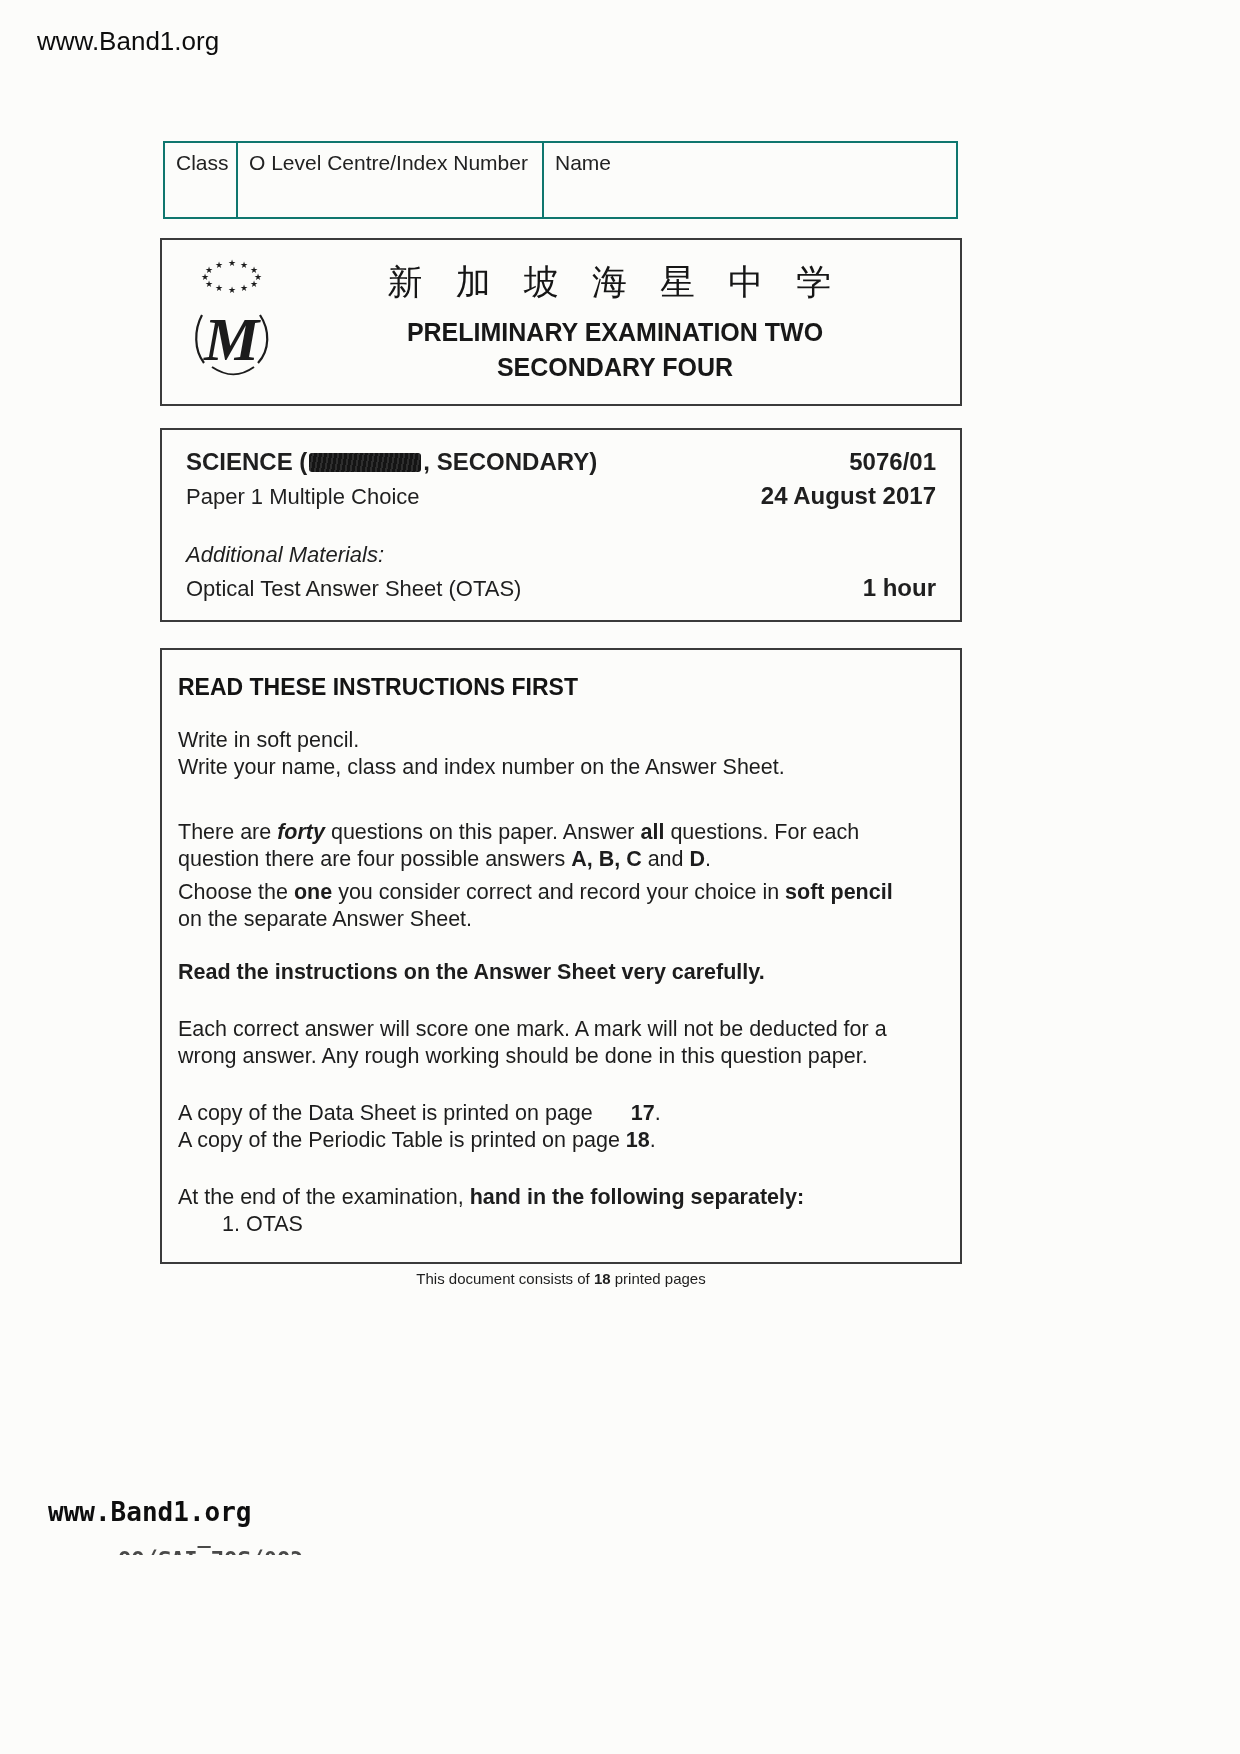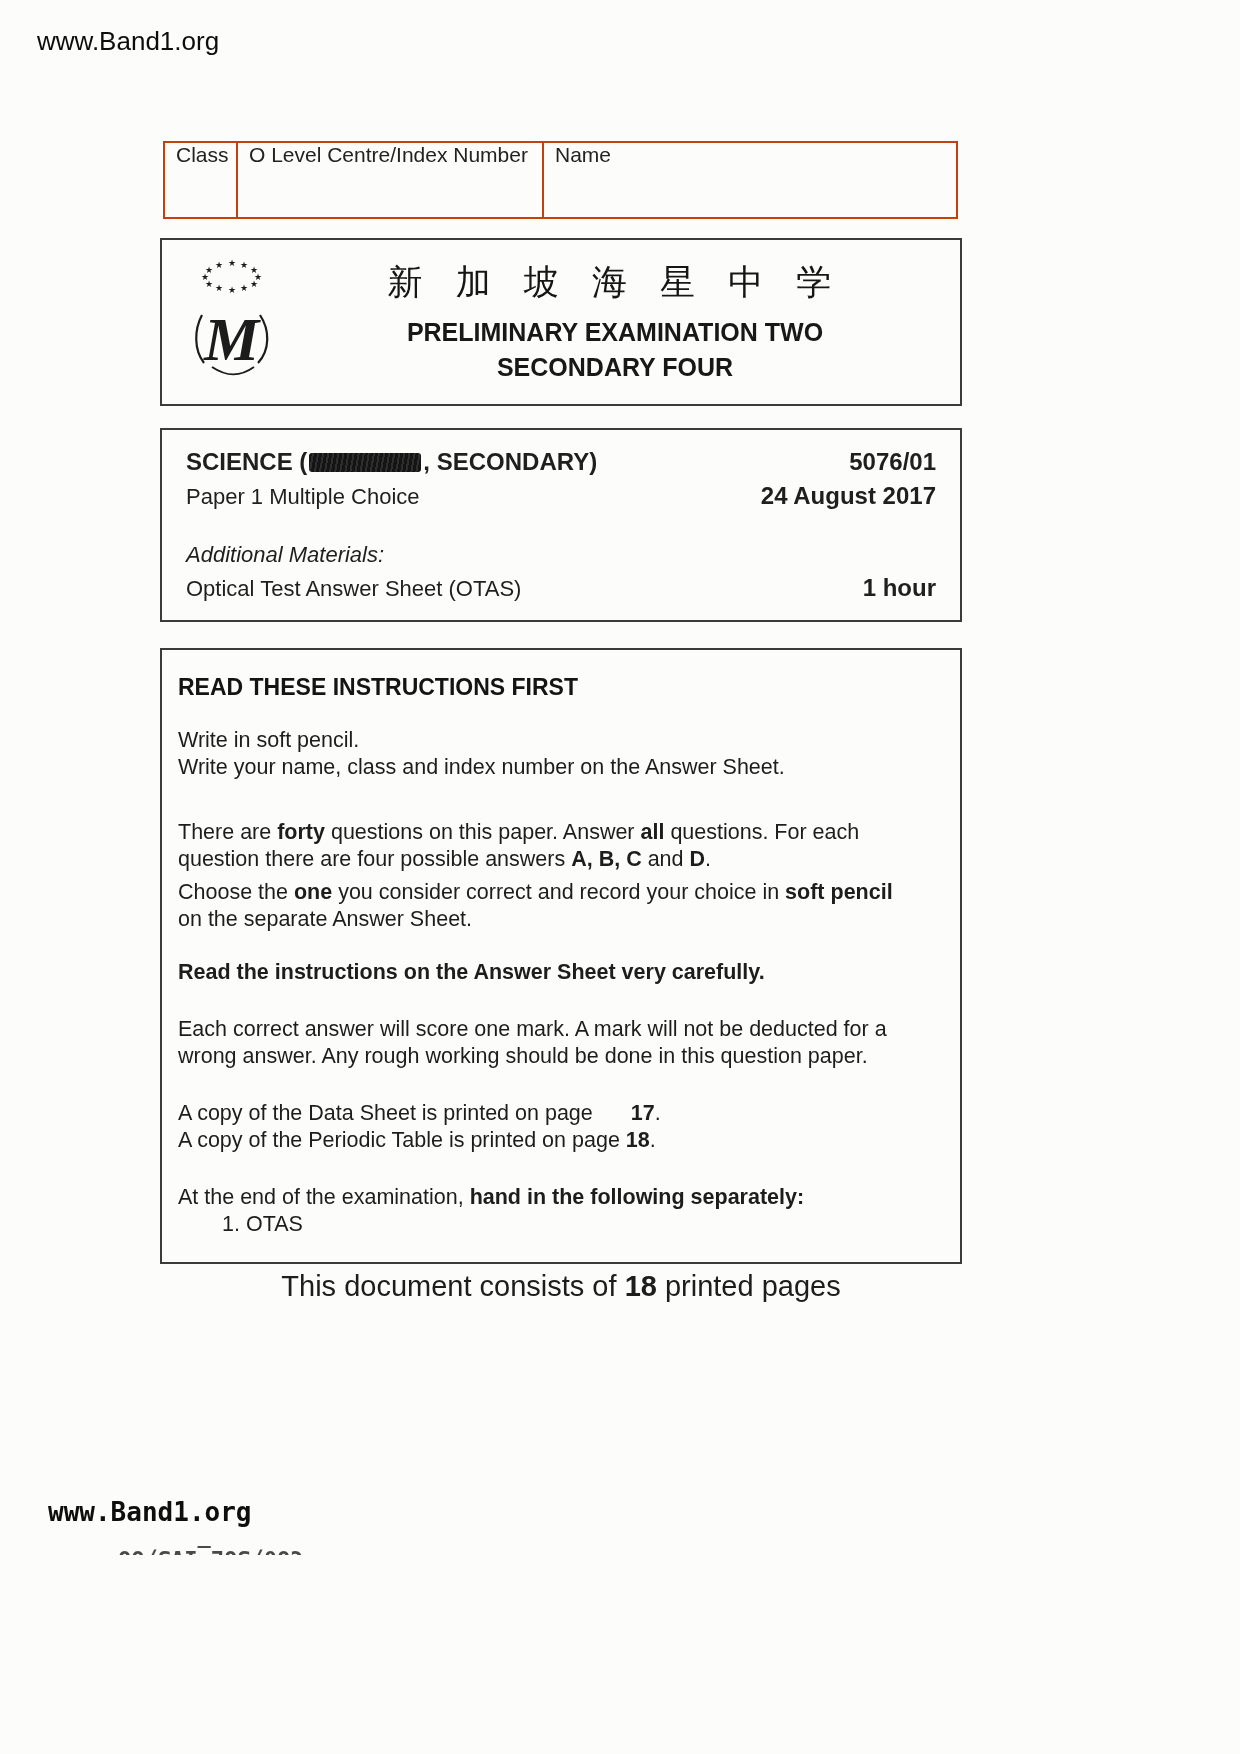--- a/index.html
+++ b/index.html
@@ -18,23 +18,23 @@
     font-size:26px; color:#0d0d0d;
   }
 
   
   .cand-table {
     position:absolute; left:163px; top:141px;
     width:795px; height:78px;
     border-collapse:collapse; table-layout:fixed;
   }
   .cand-table td {
-    border:2px solid #c2410c;
+    border:2px solid #0f766e;
     vertical-align:top;
-    padding:0 11px;
+    padding:8px 11px;
     font-size:21px;
     color:#222;
   }
   .cand-table .c1 { width:73px; }
   .cand-table .c2 { width:306px; }
 
   .box {
     position:absolute; left:160px; width:802px;
     border:2px solid #3b3b3b;
   }
@@ -83,21 +83,21 @@
   .instr-title { font-weight:700; font-size:23px; margin-bottom:26px; color:#141414; }
   .para { margin:0; }
   .mt-sm { margin-top:6px; }
   .mt    { margin-top:26px; }
   .mt-md { margin-top:30px; }
   .mt-lg { margin-top:38px; }
   .list  { margin-left:44px; }
 
   .footer-note {
     position:absolute; top:1270px; left:160px; width:802px;
-    text-align:center; font-size:29px; color:#1d1d1d;
+    text-align:center; font-size:15px; color:#1d1d1d;
   }
 
   .wm-bottom {
     position:absolute; left:48px; top:1497px;
     font-family:"DejaVu Sans Mono", monospace;
     font-size:26px; font-weight:700; color:#0e0e0e;
   }
   .artifact {
     position:absolute; left:118px; top:1540px;
     height:15px; width:240px; overflow:hidden;
@@ -187,21 +187,21 @@
     <div class="row mt6">
       <div>Optical Test Answer Sheet (OTAS)</div>
       <div class="b24">1 hour</div>
     </div>
   </div>
 
   <div class="box instr-box">
     <div class="instr-title">READ THESE INSTRUCTIONS FIRST</div>
     <div class="para"><span>Write in soft pencil.</span></div>
     <div class="para"><span>Write your name, class and index number on the Answer Sheet.</span></div>
-    <div class="para mt-lg"><span>There are </span><span style="font-weight: 700;">forty</span><span> questions on this paper. Answer </span><span style="font-weight: 700;">all</span><span> questions. For each question there are four possible answers </span><span style="font-weight: 700;">A, B, C</span><span> and </span><span style="font-weight: 700;">D</span><span>.</span></div>
+    <div class="para mt-lg"><span>There are </span><span style="font-weight: 700; font-style: italic;">forty</span><span> questions on this paper. Answer </span><span style="font-weight: 700;">all</span><span> questions. For each question there are four possible answers </span><span style="font-weight: 700;">A, B, C</span><span> and </span><span style="font-weight: 700;">D</span><span>.</span></div>
     <div class="para mt-sm"><span>Choose the </span><span style="font-weight: 700;">one</span><span> you consider correct and record your choice in </span><span style="font-weight: 700;">soft pencil</span><span> on the separate Answer Sheet.</span></div>
     <div class="para mt"><span style="font-weight: 700;">Read the instructions on the Answer Sheet very carefully.</span></div>
     <div class="para mt-md"><span>Each correct answer will score one mark. A mark will not be deducted for a wrong answer. Any rough working should be done in this question paper.</span></div>
     <div class="para mt-md"><span>A copy of the Data Sheet is printed on page </span><span style="font-weight: 700; margin-left: 32px;">17</span><span>.</span></div>
     <div class="para"><span>A copy of the Periodic Table is printed on page </span><span style="font-weight: 700;">18</span><span>.</span></div>
     <div class="para mt-md"><span>At the end of the examination, </span><span style="font-weight: 700;">hand in the following separately:</span></div>
     <div class="para list"><span>1. OTAS</span></div>
   </div>
 
   <div class="footer-note"><span>This document consists of </span><span style="font-weight: 700;">18</span><span> printed pages</span></div>

